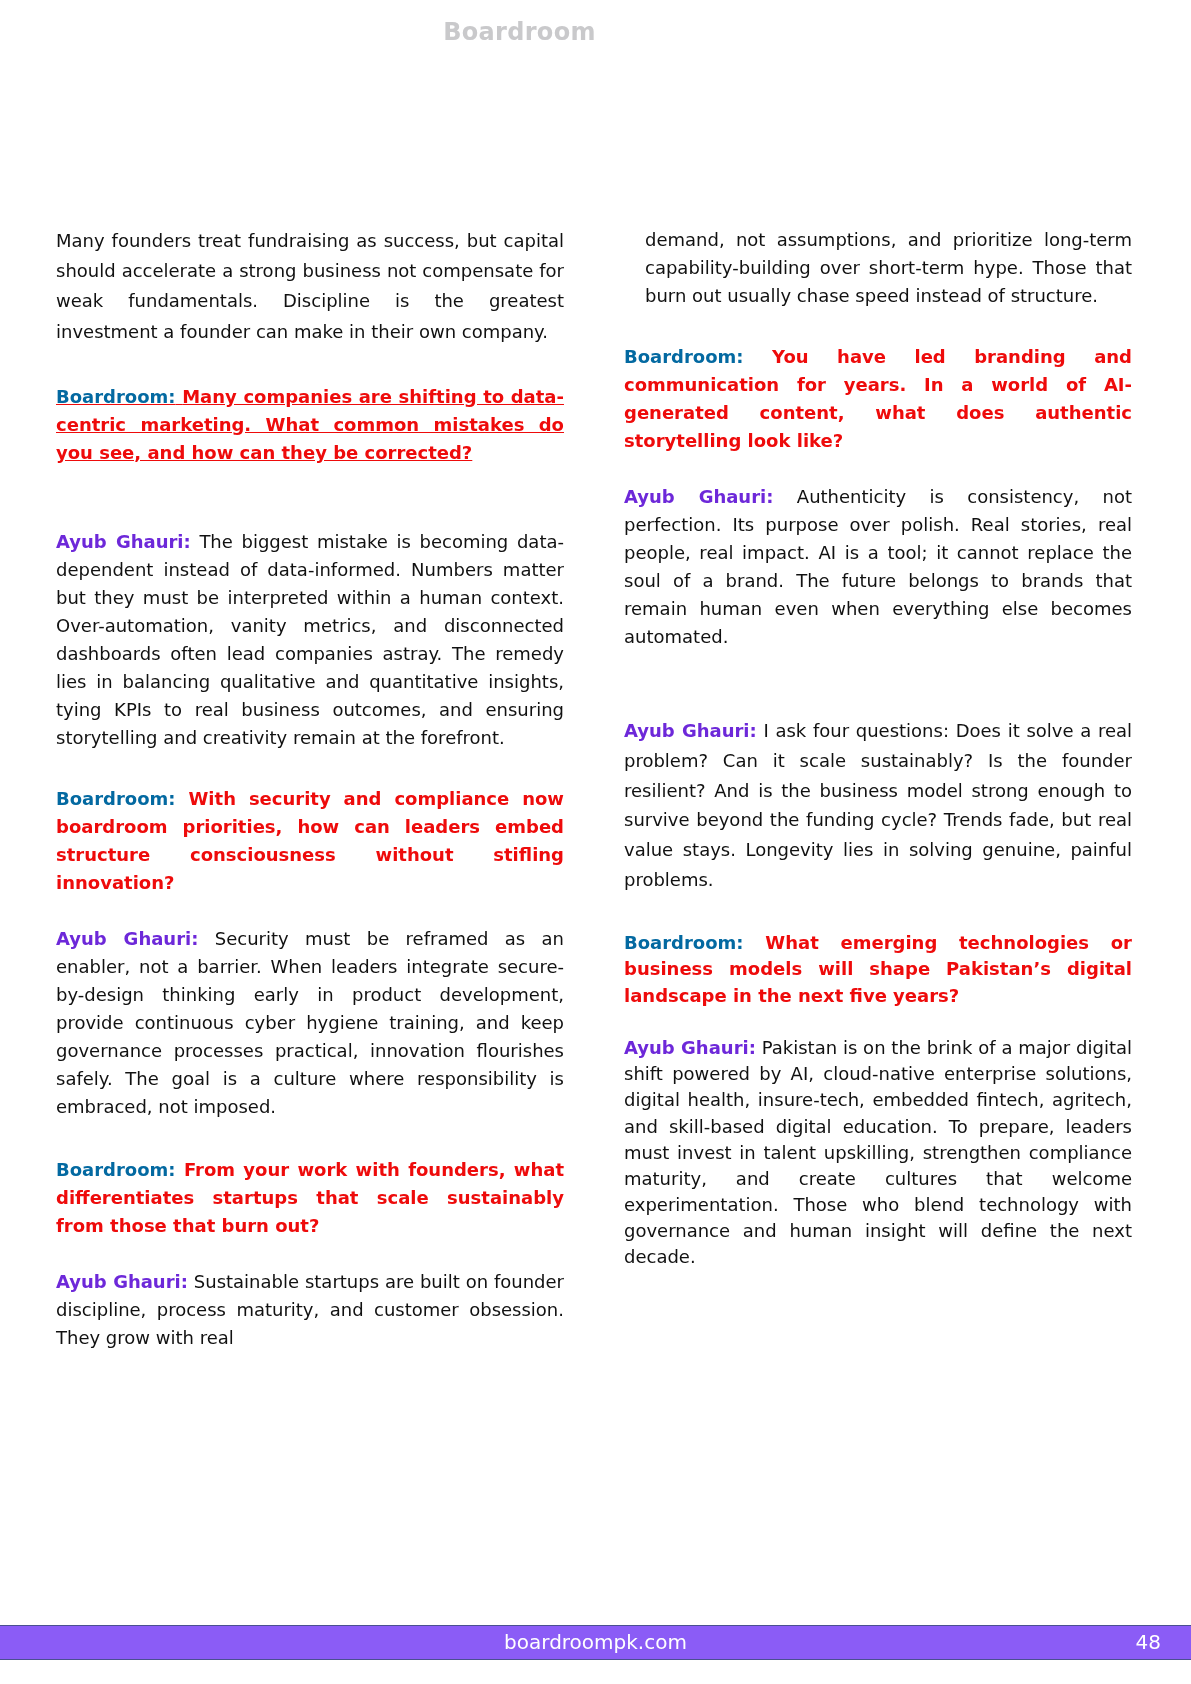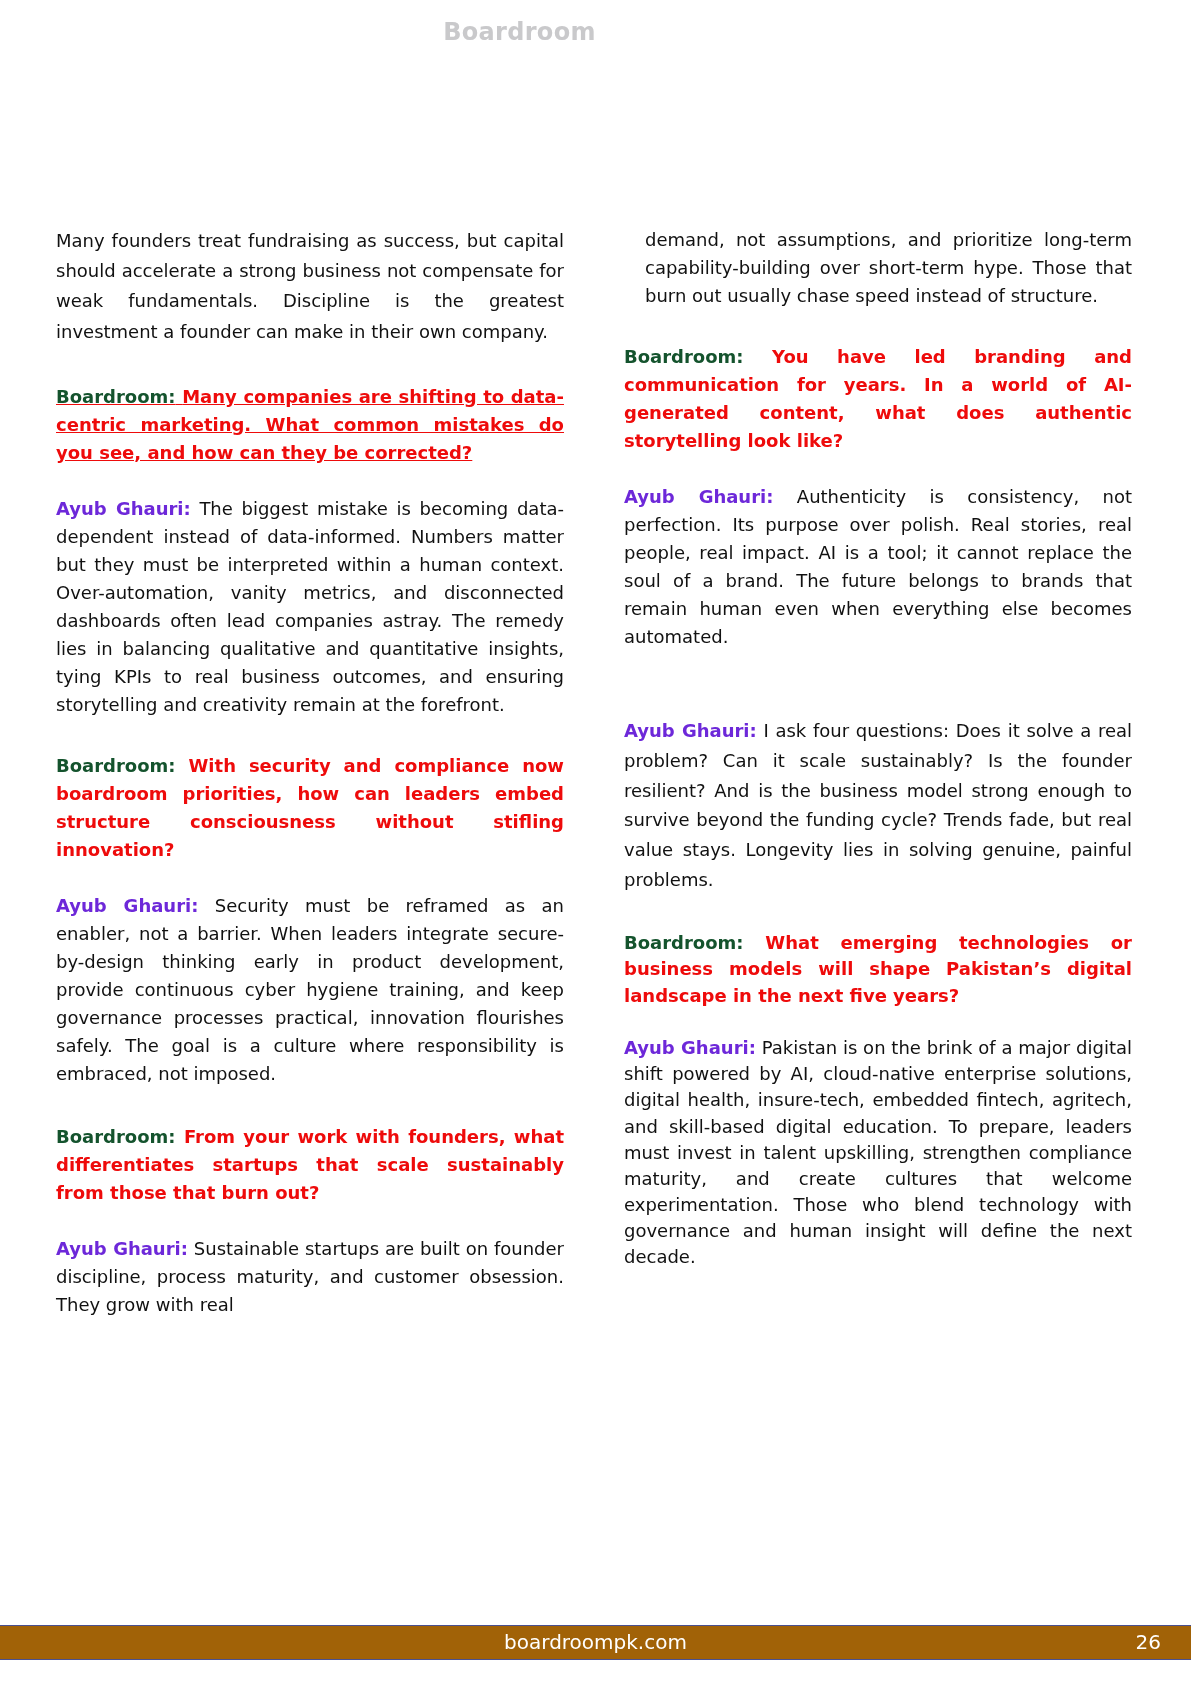--- a/index.html
+++ b/index.html
@@ -5,46 +5,46 @@
   html, body { margin: 0; padding: 0; background: #ffffff; }
   body { width: 1191px; height: 1684px; position: relative; overflow: hidden;
          font-family: "DejaVu Sans", sans-serif; color: #111111; }
   .masthead { position: absolute; top: 18px; left: 0; width: 1039px; text-align: center;
               font-weight: bold; font-size: 24px; color: #c9c9cb; letter-spacing: 0.3px; }
   .col { position: absolute; top: 226px; width: 508px; }
   .col-left { left: 56px; }
   .col-right { left: 624px; }
   p.block { margin: 0; text-align: justify; font-size: 18px; line-height: 30.2px; }
   p.block.q { font-weight: bold; color: #ee0b0b; }
-  .q-label { color: #14532d; font-weight: bold; }
+  .q-label { color: #0369a1; font-weight: bold; }
   .a-label { color: #6d28d9; font-weight: bold; }
   .gap-s { height: 36px; }
   .footer { position: absolute; left: 0; top: 1625px; width: 1191px; height: 33px;
-            background: #a16207; border-top: 1px solid #4a5090; border-bottom: 1px solid #4a5090; }
+            background: #8b5cf6; border-top: 1px solid #4a5090; border-bottom: 1px solid #4a5090; }
   .footer-url { position: absolute; left: 0; width: 1191px; top: 4px; text-align: center;
                 color: #ffffff; font-size: 20px; }
   .footer-page { position: absolute; right: 30px; top: 4px; color: #ffffff; font-size: 20px; }
   
   .col-right p.block { line-height: 30.2px; }
 </style>
 </head>
 <body>
 
 <div class="masthead">Boardroom</div>
 
 <div class="col col-left">
   <p class="block">Many founders treat fundraising as success, but capital should accelerate a strong business not compensate for weak fundamentals. Discipline is the greatest investment a founder can make in their own company.</p>
   <div class="gap-s"></div>
 
   <p class="block q" style="line-height:28px;text-decoration:underline;">
     <span class="q-label">Boardroom:</span>
     <span>Many companies are shifting to data-centric marketing. What common mistakes do you see, and how can they be corrected?</span>
   </p>
   <div class="gap-s" style="height:28px;"></div>
-  <p class="block" style="line-height:28.1px;">
+  <p class="block" style="line-height:28.1px;margin-top:33px;">
     <span class="a-label">Ayub Ghauri:</span>
     <span>The biggest mistake is becoming data-dependent instead of data-informed. Numbers matter but they must be interpreted within a human context. Over-automation, vanity metrics, and disconnected dashboards often lead companies astray. The remedy lies in balancing qualitative and quantitative insights, tying KPIs to real business outcomes, and ensuring storytelling and creativity remain at the forefront.</span>
   </p>
   <div class="gap-s" style="height:32px;"></div>
 
   <p class="block q" style="line-height:28px;">
     <span class="q-label">Boardroom:</span>
     <span>With security and compliance now boardroom priorities, how can leaders embed structure consciousness without stifling innovation?</span>
   </p>
   <div class="gap-s" style="height:28px;"></div>
@@ -93,14 +93,14 @@
   </p>
   <div class="gap-s" style="height:26px;"></div>
   <p class="block" style="line-height:26.1px;">
     <span class="a-label">Ayub Ghauri:</span>
     <span>Pakistan is on the brink of a major digital shift powered by AI, cloud-native enterprise solutions, digital health, insure-tech, embedded fintech, agritech, and skill-based digital education. To prepare, leaders must invest in talent upskilling, strengthen compliance maturity, and create cultures that welcome experimentation. Those who blend technology with governance and human insight will define the next decade.</span>
   </p>
 </div>
 
 <div class="footer">
   <div class="footer-url">boardroompk.com</div>
-  <div class="footer-page">26</div>
+  <div class="footer-page">48</div>
 </div>
 
 </body></html>

